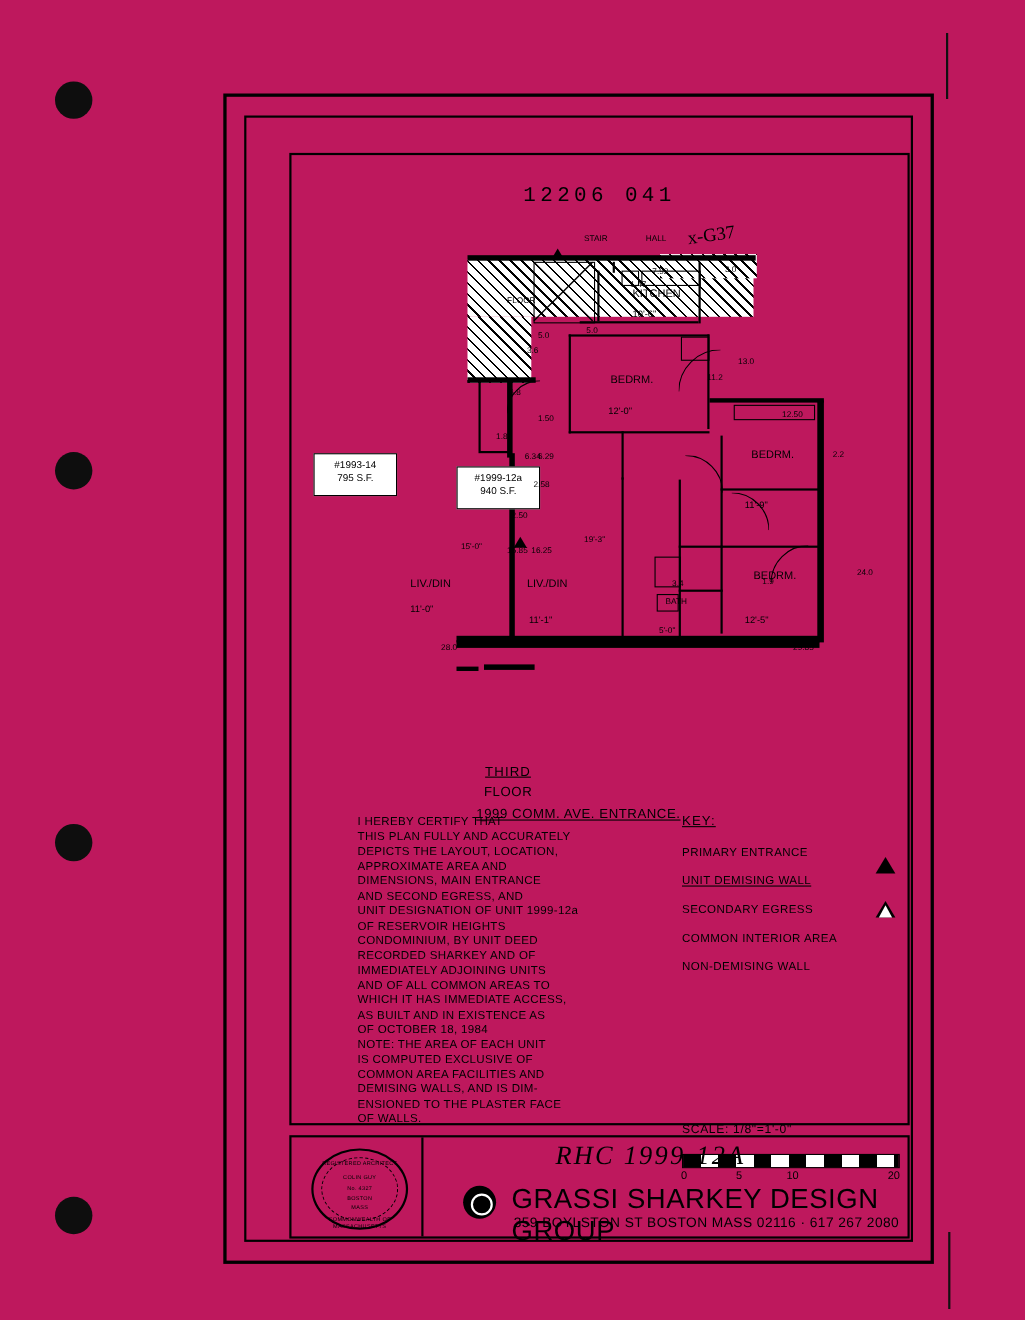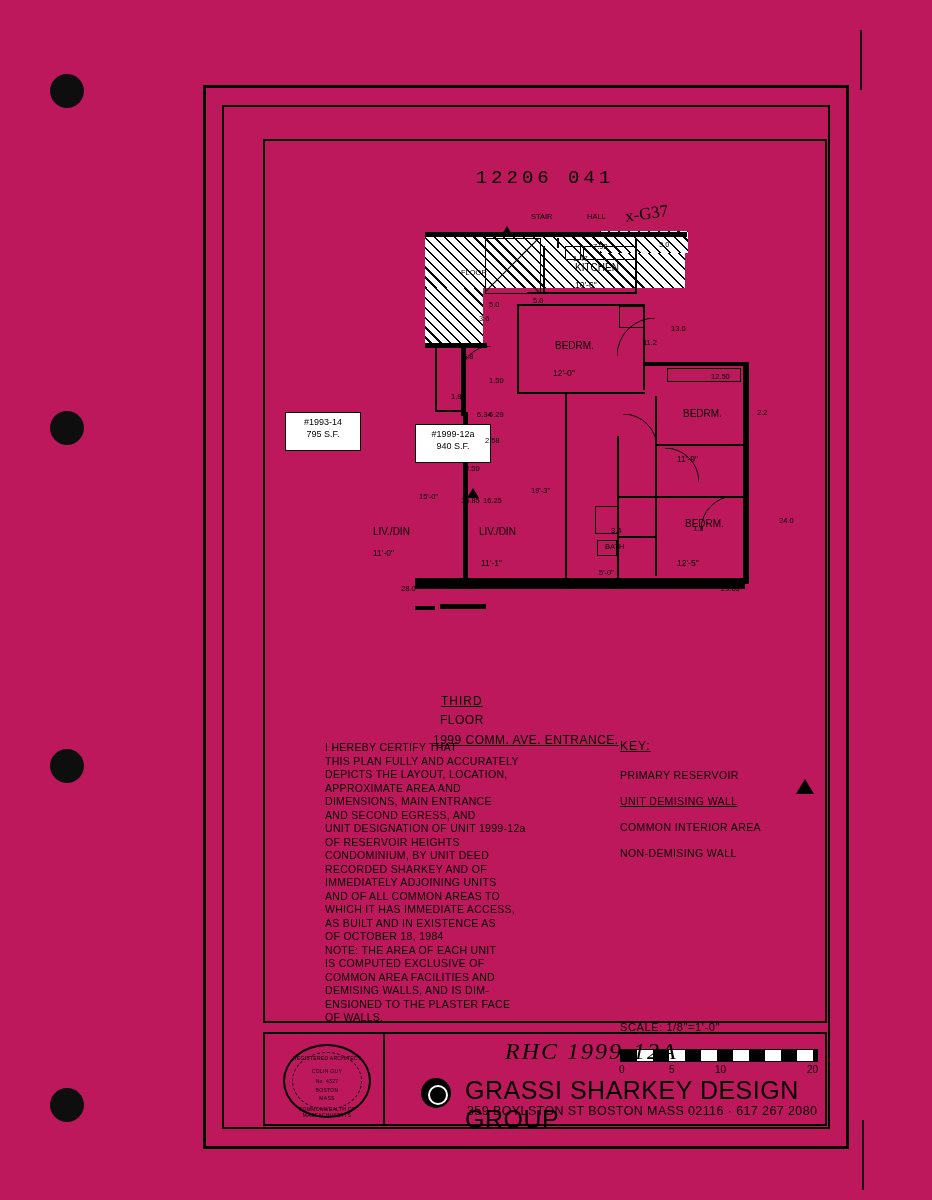--- a/index.html
+++ b/index.html
@@ -250,29 +250,33 @@
           <div>COMMON AREA FACILITIES AND</div>
           <div>DEMISING WALLS, AND IS DIM-</div>
           <div>ENSIONED TO THE PLASTER FACE</div>
           <div>OF WALLS.</div>
         </div>
 
         <div class="key">
           <h4>KEY:</h4>
 
           <div class="keyrow">
-            <span class="ktext">PRIMARY RESERVOIR</span>
+            <span class="ktext">PRIMARY ENTRANCE</span>
             <span class="ksym"><span class="tri-fill"></span></span>
           </div>
 
           <div class="keyrow">
             <span class="ktext underline">UNIT DEMISING WALL</span>
             <span class="ksym"><span class="demis"></span></span>
           </div>
 
+          <div class="keyrow">
+            <span class="ktext">SECONDARY EGRESS</span>
+            <span class="ksym"><span class="tri-open"></span></span>
+          </div>
 
           <div class="keyrow">
             <span class="ktext">COMMON INTERIOR AREA</span>
             <span class="ksym"><span class="hatchbox"></span></span>
           </div>
 
           <div class="keyrow">
             <span class="ktext">NON-DEMISING WALL</span>
             <span class="ksym"><span class="nondem"></span></span>
           </div>

